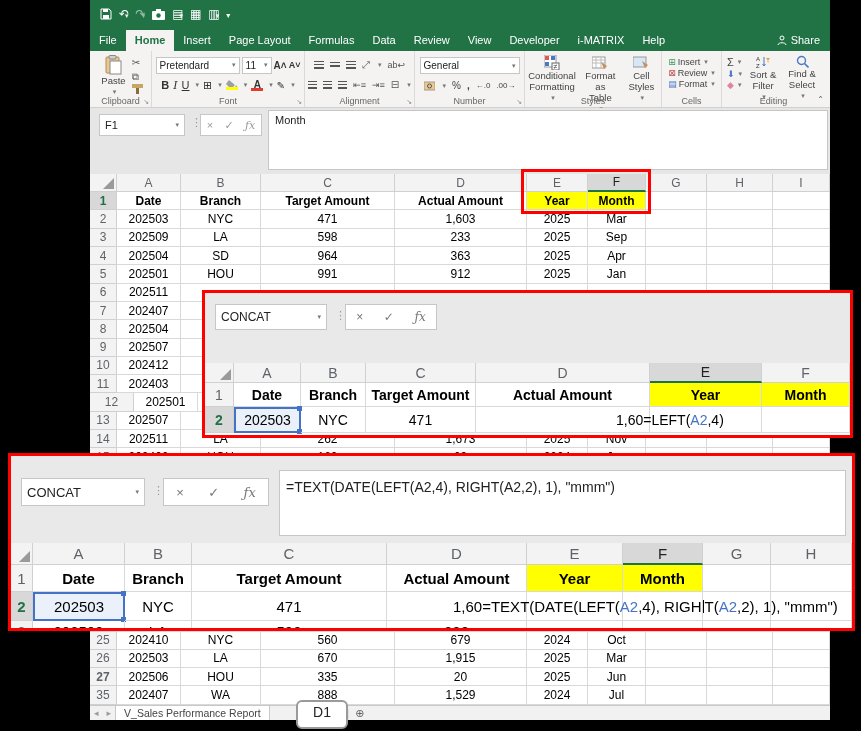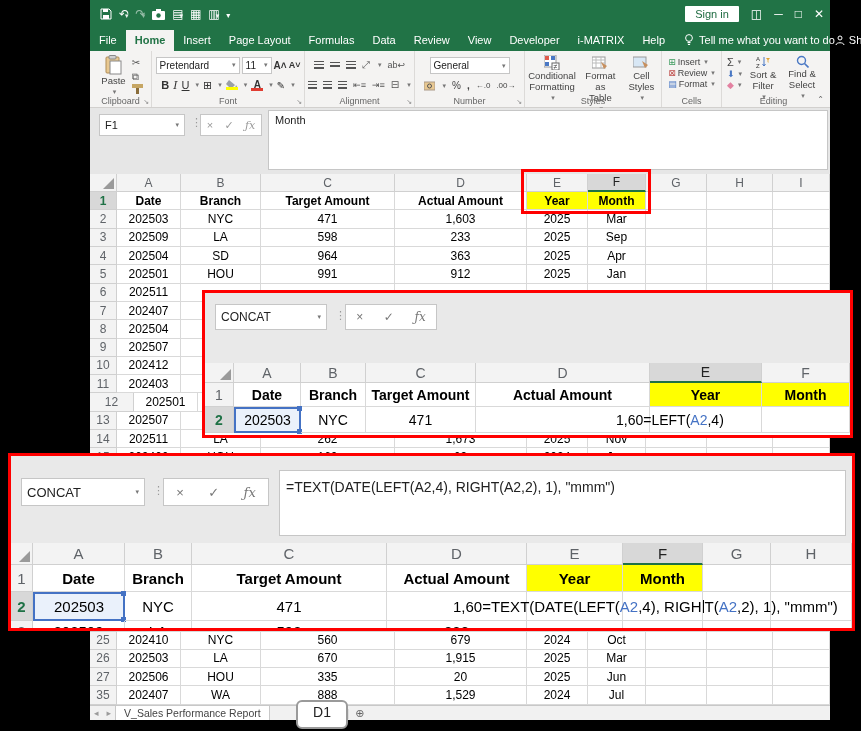--- a/index.html
+++ b/index.html
@@ -115,51 +115,36 @@
               <rect x="0" y="2" width="13" height="9" rx="1" fill="#fff"></rect>
               <rect x="4" y="0" width="5" height="3" fill="#fff"></rect>
               <circle cx="6.5" cy="6.5" r="2.2" fill="#217346"></circle>
             </svg>
         </span>
         <span class="g">▤<span class="dd">▾</span></span>
         <span class="g">▦</span>
         <span class="g">▥<span class="dd">▾</span></span>
         <span class="g"><span style="font-size:8px;">▾</span></span>
       </div>
-      <div class="t-right">
-        <span class="signin">Sign in</span>
-        <span class="wctl">◫</span>
-        <span class="wctl">─</span>
-        <span class="wctl">□</span>
-        <span class="wctl">✕</span>
-      </div>
     </div>
 
     <div class="tabsrow">
       <span id="tabs-holder" style="display:flex;">
           <span class="rtab">File</span>
           <span class="rtab active">Home</span>
           <span class="rtab">Insert</span>
           <span class="rtab">Page Layout</span>
           <span class="rtab">Formulas</span>
           <span class="rtab">Data</span>
           <span class="rtab">Review</span>
           <span class="rtab">View</span>
           <span class="rtab">Developer</span>
           <span class="rtab">i-MATRIX</span>
           <span class="rtab">Help</span>
         </span>
-      <span class="tellme">
-        <svg width="10" height="12" viewBox="0 0 10 12">
-            <circle cx="5" cy="4" r="3.4" fill="none" stroke="#fff"></circle>
-            <rect x="3.5" y="8" width="3" height="1.2" fill="#fff"></rect>
-            <rect x="3.9" y="10" width="2.2" height="1" fill="#fff"></rect>
-          </svg>
-        <span>Tell me what you want to do</span>
-      </span>
       <span class="sharebox">
         <svg width="10" height="10" viewBox="0 0 10 10">
             <circle cx="5" cy="3" r="2" fill="none" stroke="#fff"></circle>
             <path d="M1 10c0-3 8-3 8 0" fill="none" stroke="#fff"></path>
           </svg>
         <span>Share</span>
       </span>
     </div>
 
     <div class="ribbon">
@@ -244,21 +229,21 @@
           <span style="font-size:9px;color:#555;">⇤≡</span>
           <span style="font-size:9px;color:#555;">⇥≡</span>
           <span style="font-size:10px;color:#555;">⊟</span>
             <span class="dda">▾</span>
         </div>
         <span class="glabel">Alignment</span>
         <span class="launcher">↘</span>
       </div>
 
       <div class="rgroup" style="width:110px;flex-direction:column;align-items:center;">
-        <span class="inbox" style="width:80px;">
+        <span class="inbox" style="width:100px;">
             <span>General</span>
             <span class="dda">▾</span>
           </span>
         <div style="display:flex;gap:6px;align-items:center;margin-top:3px;font-size:10px;color:#444;">
           <span>
               <svg width="11" height="10" viewBox="0 0 11 10">
                 <rect x="0" y="1" width="11" height="8" fill="#e8c891" stroke="#a98"></rect>
                 <circle cx="5.5" cy="5" r="2" fill="none" stroke="#555"></circle>
               </svg>
             </span>
@@ -697,21 +682,21 @@
           <div class="xlc" style="width: 80px; height: 18.32px;">LA</div>
           <div class="xlc" style="width: 134px; height: 18.32px;">670</div>
           <div class="xlc" style="width: 132px; height: 18.32px;">1,915</div>
           <div class="xlc" style="width: 61px; height: 18.32px;">2025</div>
           <div class="xlc" style="width: 58px; height: 18.32px;">Mar</div>
           <div class="xlc" style="width: 61px; height: 18.32px;"></div>
           <div class="xlc" style="width: 66px; height: 18.32px;"></div>
           <div class="xlc" style="width: 57px; height: 18.32px;"></div>
         </div>
         <div class="xlrow">
-          <div class="xlrn" style="width: 27px; height: 18.32px;">27</div>
+          <div class="xlrn" style="width: 27px; height: 18.32px; font-weight: bold;">27</div>
           <div class="xlc" style="width: 64px; height: 18.32px;">202506</div>
           <div class="xlc" style="width: 80px; height: 18.32px;">HOU</div>
           <div class="xlc" style="width: 134px; height: 18.32px;">335</div>
           <div class="xlc" style="width: 132px; height: 18.32px;">20</div>
           <div class="xlc" style="width: 61px; height: 18.32px;">2025</div>
           <div class="xlc" style="width: 58px; height: 18.32px;">Jun</div>
           <div class="xlc" style="width: 61px; height: 18.32px;"></div>
           <div class="xlc" style="width: 66px; height: 18.32px;"></div>
           <div class="xlc" style="width: 57px; height: 18.32px;"></div>
         </div>

